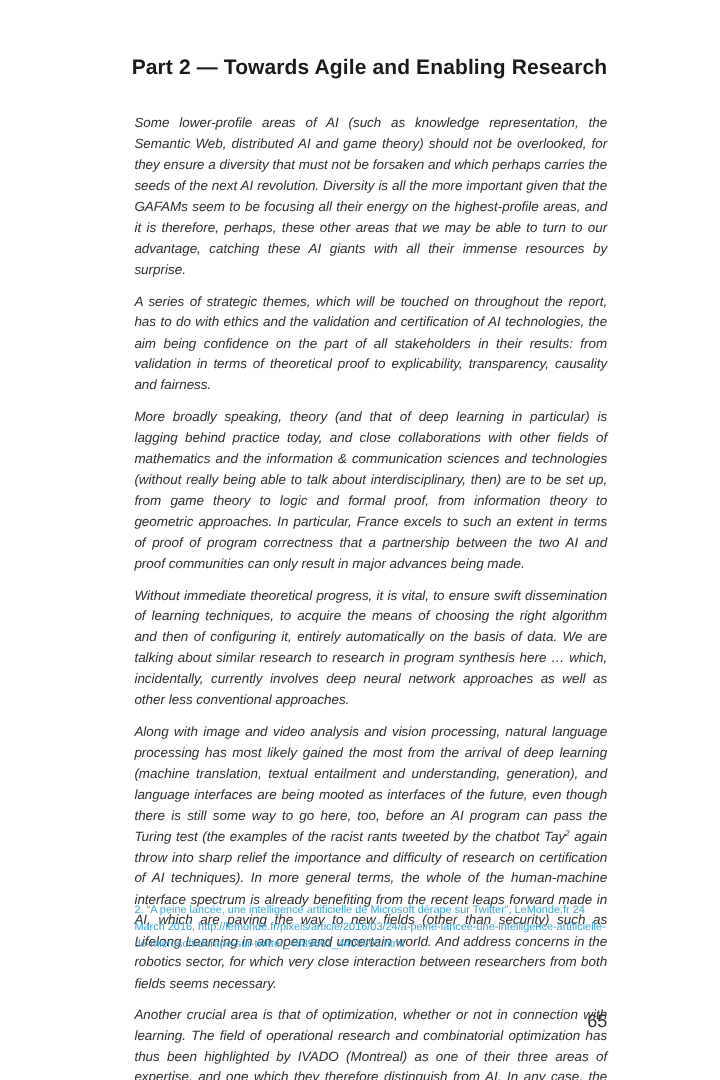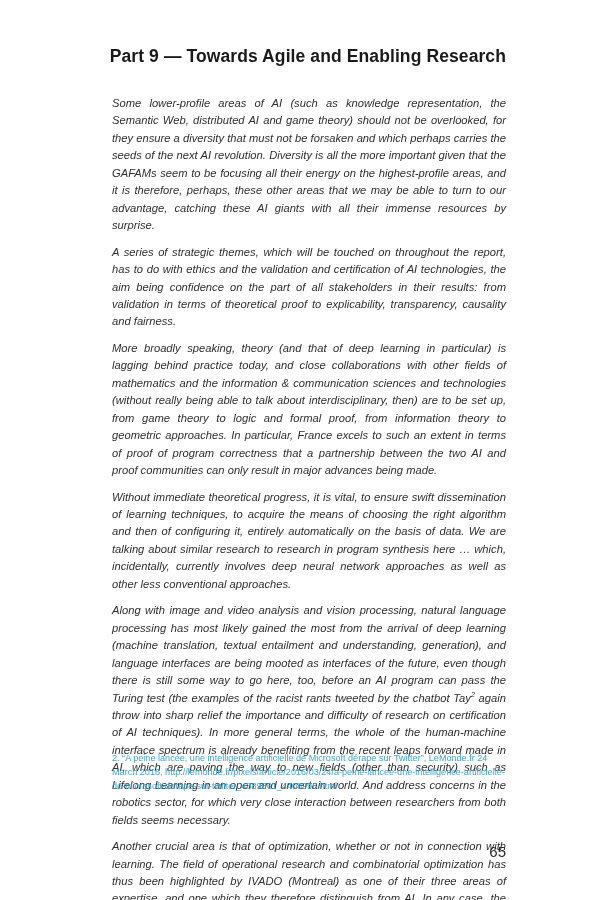--- a/index.html
+++ b/index.html
@@ -60,21 +60,21 @@
       right: 94px;
       top: 843px;
       font-size: 15px;
       color: #2b2b2b;
       margin: 0;
     }
   </style>
 </head>
 <body>
 
-<h1 class="page-title">Part 9 — Towards Agile and Enabling Research</h1>
+<h1 class="page-title">Part 2 — Towards Agile and Enabling Research</h1>
 
 <div class="body-text">
   <p class="para">Some lower-profile areas of AI (such as knowledge representation, the Semantic Web, distributed AI and game theory) should not be overlooked, for they ensure a diversity that must not be forsaken and which perhaps carries the seeds of the next AI revolution. Diversity is all the more important given that the GAFAMs seem to be focusing all their energy on the highest-profile areas, and it is therefore, perhaps, these other areas that we may be able to turn to our advantage, catching these AI giants with all their immense resources by surprise.</p>
   <p class="para">A series of strategic themes, which will be touched on throughout the report, has to do with ethics and the validation and certification of AI technologies, the aim being confidence on the part of all stakeholders in their results: from validation in terms of theoretical proof to explicability, transparency, causality and fairness.</p>
   <p class="para">More broadly speaking, theory (and that of deep learning in particular) is lagging behind practice today, and close collaborations with other fields of mathematics and the information &amp; communication sciences and technologies (without really being able to talk about interdisciplinary, then) are to be set up, from game theory to logic and formal proof, from information theory to geometric approaches. In particular, France excels to such an extent in terms of proof of program correctness that a partnership between the two AI and proof communities can only result in major advances being made.</p>
   <p class="para">Without immediate theoretical progress, it is vital, to ensure swift dissemination of learning techniques, to acquire the means of choosing the right algorithm and then of configuring it, entirely automatically on the basis of data. We are talking about similar research to research in program synthesis here … which, incidentally, currently involves deep neural network approaches as well as other less conventional approaches.</p>
   <p class="para"><span>Along with image and video analysis and vision processing, natural language processing has most likely gained the most from the arrival of deep learning (machine translation, textual entailment and understanding, generation), and language interfaces are being mooted as interfaces of the future, even though there is still some way to go here, too, before an AI program can pass the Turing test (the examples of the racist rants tweeted by the chatbot Tay</span><sup>2</sup><span> again throw into sharp relief the importance and difficulty of research on certification of AI techniques). In more general terms, the whole of the human-machine interface spectrum is already benefiting from the recent leaps forward made in AI, which are paving the way to new fields (other than security) such as Lifelong Learning in an open and uncertain world. And address concerns in the robotics sector, for which very close interaction between researchers from both fields seems necessary.</span></p>
   <p class="para">Another crucial area is that of optimization, whether or not in connection with learning. The field of operational research and combinatorial optimization has thus been highlighted by IVADO (Montreal) as one of their three areas of expertise, and one which they therefore distinguish from AI. In any case, the economic repercussions (all of the logistics for starters), and the impacts on AI in general (planning, constraint solving, etc.) are countless. All of the fields making use of</p>
 </div>
 

